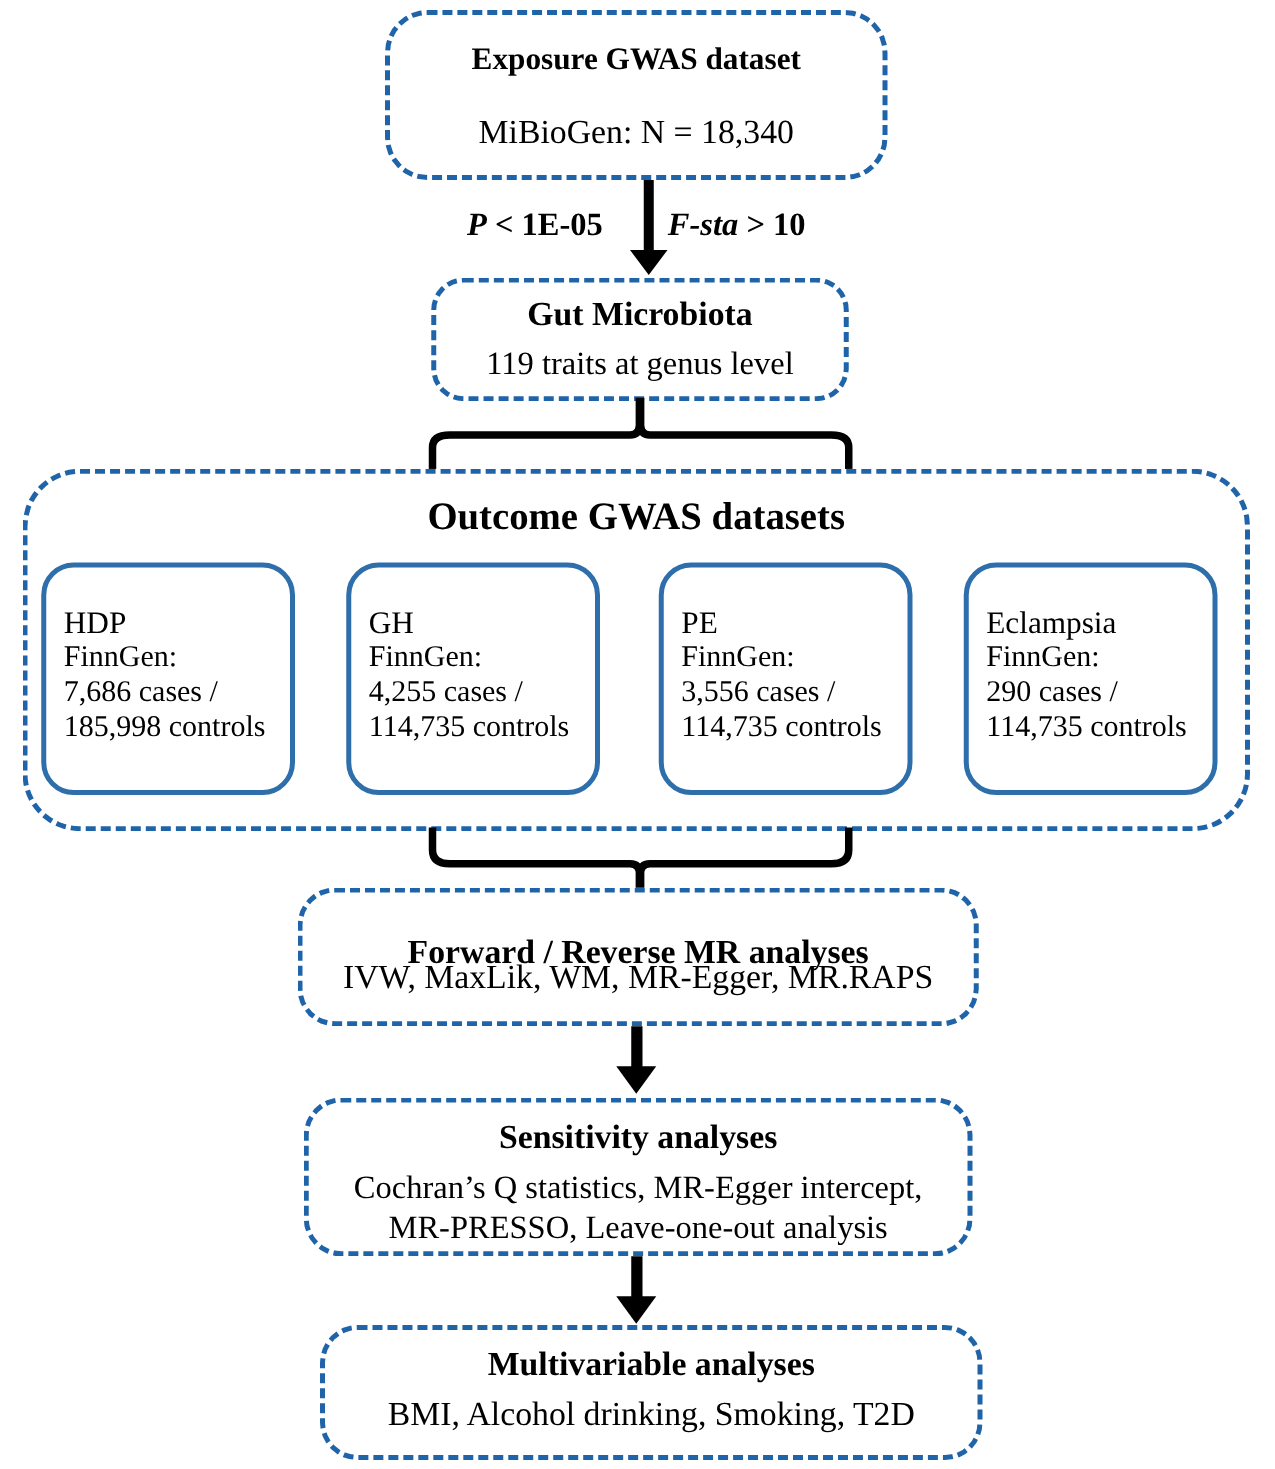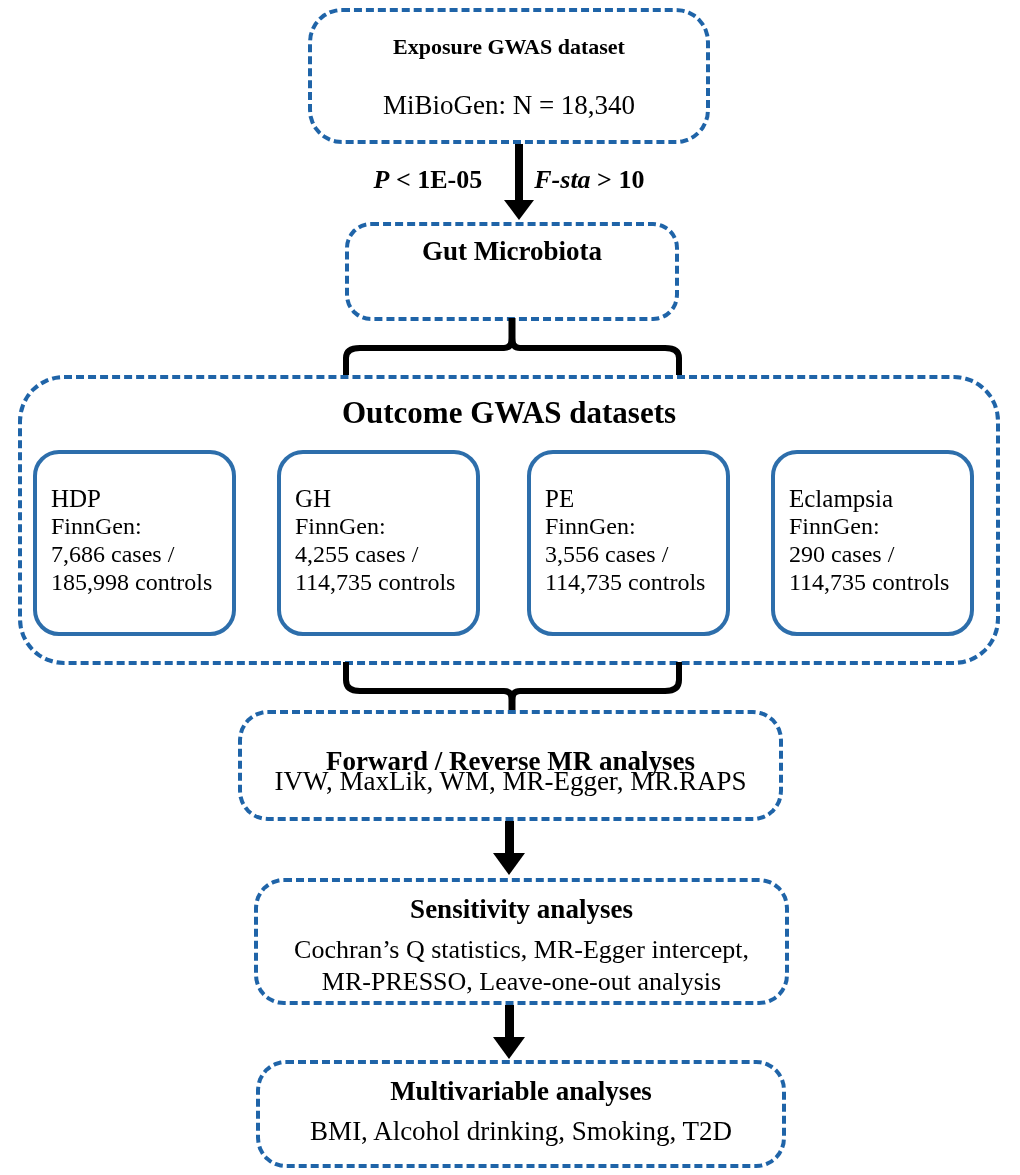--- a/index.html
+++ b/index.html
@@ -10,21 +10,21 @@
   .dbox{position:absolute;box-sizing:border-box;
         border:4px dashed #1f64a8;border-radius:34px;background:#fff;}
   .sbox{position:absolute;box-sizing:border-box;
         border:4px solid #2d6eab;border-radius:26px;background:#fff;}
 
   .title{font-weight:bold;text-align:center;white-space:nowrap;}
   .sub{text-align:center;}
 
   
   #exposure-box{left:308px;top:8px;width:402px;height:136px;}
-  #exposure-title{position:absolute;left:0;right:0;top:22px;font-size:22px;}
+  #exposure-title{position:absolute;left:0;right:0;top:22px;font-size:25px;}
   #exposure-sub{position:absolute;left:0;right:0;top:78px;font-size:27px;}
 
   
   #edge-label-row{position:absolute;left:308px;top:160px;width:402px;height:40px;
                   display:flex;align-items:center;justify-content:center;gap:0px;}
   .edge-lab{font-size:26px;font-weight:bold;font-style:italic;white-space:nowrap;}
   .edge-lab .rm{font-style:normal;}
   #edge-lab-left{margin-right:28px;}
   #edge-lab-right{margin-left:24px;}
 
@@ -60,21 +60,21 @@
   #mr-box{left:238px;top:710px;width:545px;height:111px;border-radius:30px;}
   #mr-title{position:absolute;left:0;right:0;top:12px;font-size:27px;margin-top:20px;}
   #mr-sub{position:absolute;left:0;right:0;top:52px;font-size:27px;}
 
   #arrow2{position:absolute;left:505px;top:821px;width:9px;height:38px;background:#000;}
   #arrow2-head{position:absolute;left:493px;top:853px;width:0;height:0;
                border-left:16px solid transparent;border-right:16px solid transparent;
                border-top:22px solid #000;}
 
   
-  #sens-box{left:254px;top:878px;width:535px;height:127px;border-radius:30px;}
+  #sens-box{left:243px;top:878px;width:535px;height:127px;border-radius:30px;}
   #sens-title{position:absolute;left:0;right:0;top:12px;font-size:27px;}
   #sens-sub{position:absolute;left:0;right:0;top:52px;font-size:26px;line-height:1.22;}
 
   #arrow3{position:absolute;left:505px;top:1005px;width:9px;height:38px;background:#000;}
   #arrow3-head{position:absolute;left:493px;top:1037px;width:0;height:0;
                border-left:16px solid transparent;border-right:16px solid transparent;
                border-top:22px solid #000;}
 
   
   #mv-box{left:256px;top:1060px;width:530px;height:108px;border-radius:30px;}
@@ -94,20 +94,21 @@
   <div id="arrow1"></div>
   <div id="arrow1-head"></div>
 
   <div id="edge-label-row">
     <span class="edge-lab" id="edge-lab-left"><span>P</span><span class="rm"> &lt; 1E-05</span></span>
     <span class="edge-lab" id="edge-lab-right"><span>F-sta</span><span class="rm"> &gt; 10</span></span>
   </div>
 
   <div class="dbox" id="gut-box">
     <div class="title" id="gut-title">Gut Microbiota</div>
+    <div class="sub" id="gut-sub">119 traits at genus level</div>
   </div>
 
   <svg id="brace1" viewBox="0 0 365 62" preserveAspectRatio="none">
     <path d="M 16 60 L 16 40 Q 16 30 30 30 L 174 30 Q 182 30 182 20 Q 182 30 190 30 L 335 30 Q 349 30 349 40 L 349 60" fill="none" stroke="#000" stroke-width="6" stroke-linecap="butt"></path>
     <path d="M 182 28 L 182 0" fill="none" stroke="#000" stroke-width="7"></path>
   </svg>
 
   <div class="dbox" id="outcome-box">
     <div class="title" id="outcome-title">Outcome GWAS datasets</div>
   </div>

